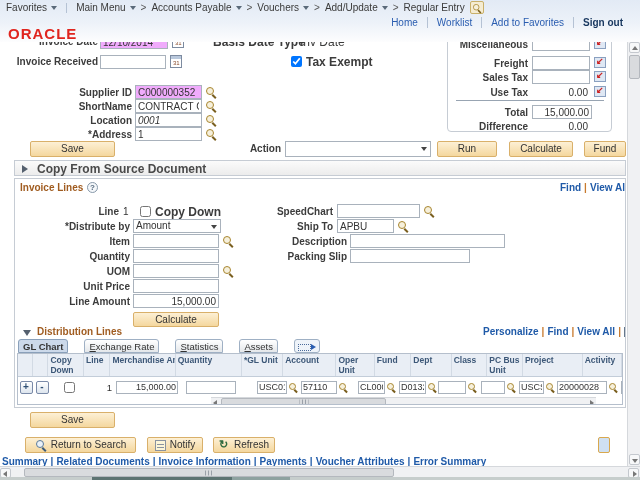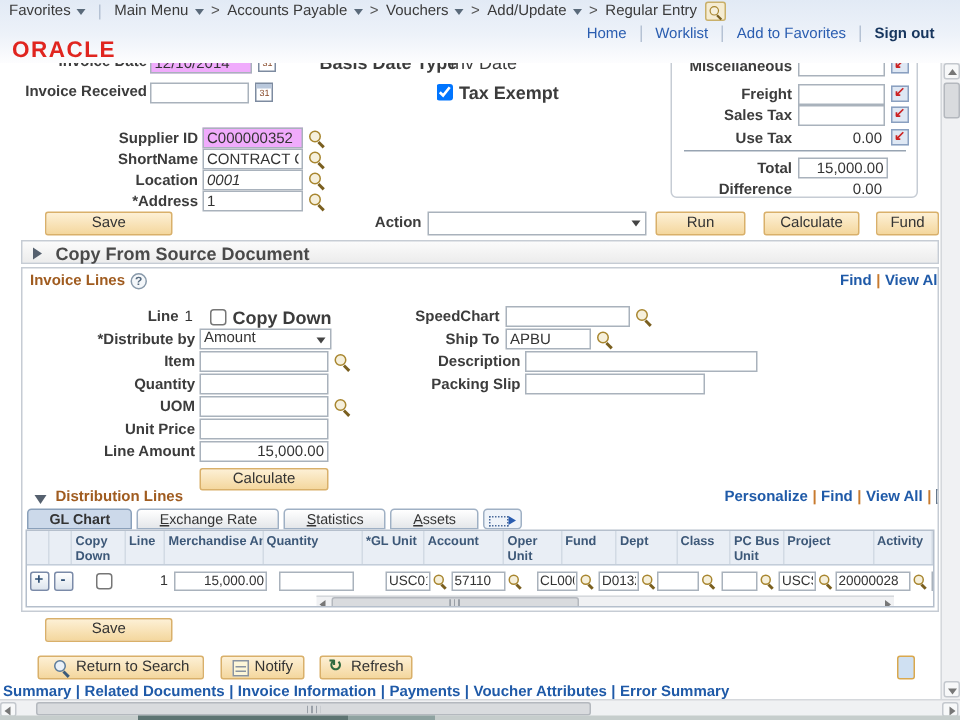--- a/index.html
+++ b/index.html
@@ -49,21 +49,21 @@
 .help::after{content:"?"}
 .tri-r{position:absolute;width:0;height:0;border-top:4px solid transparent;border-bottom:4px solid transparent;border-left:6px solid #55606e}
 .tri-d{position:absolute;width:0;height:0;border-left:4px solid transparent;border-right:4px solid transparent;border-top:6px solid #55606e}
 .ic-zoom{display:inline-block;width:11px;height:10px;border:1px solid #66788c;background:#fff;position:relative;vertical-align:middle;cursor:pointer}
 .ic-zoom::after{content:"\2197";position:absolute;left:1px;top:-3px;font-size:8px;color:#3a5a8c}
 
 .gbox{position:absolute;border:1px solid #c6ccd4;background:#fff}
 .sect-title{position:absolute;font-size:10px;font-weight:bold;color:#a05c20;white-space:nowrap}
 .bar{position:absolute;background:linear-gradient(#fbfbfb,#ececec);border:1px solid #c6ccd4}
 
-.tab{position:relative;display:inline-block;height:14px;line-height:13px;padding:0 14px;border:1px solid #9fb0c4;border-radius:3px 3px 0 0;background:linear-gradient(#ffffff,#e4e7ea);font-size:9.5px;color:#333;margin-right:3px;cursor:pointer;vertical-align:bottom}
+.tab{position:relative;display:inline-block;height:14px;line-height:13px;padding:0 4px;border:1px solid #9fb0c4;border-radius:3px 3px 0 0;background:linear-gradient(#ffffff,#e4e7ea);font-size:9.5px;color:#333;margin-right:16px;cursor:pointer;vertical-align:bottom}
 .tab.active{background:#ccd9ea;font-weight:bold;border-color:#8aa0ba}
 .tab:not(.active)::first-letter{text-decoration:underline}
 .tabmore{position:relative;display:inline-block;width:26px;height:14px;border:1px solid #9fb0c4;border-radius:3px;background:#eef3f9;cursor:pointer;vertical-align:bottom}
 .tabmore::before{content:"";position:absolute;left:3px;top:4px;width:11px;height:5px;border:1px dotted #4a6a9a}
 .tabmore::after{content:"";position:absolute;right:3px;top:4px;width:0;height:0;border-top:3px solid transparent;border-bottom:3px solid transparent;border-left:5px solid #2a5db0}
 
 .grid{position:absolute;left:2px;top:174px;width:606px;height:52px;border:1px solid #b5bfcc;overflow:hidden;background:#fff}
 .ghead{display:flex;height:23px;background:#e9eef5;border-bottom:1px solid #c3cdd9}
 .gh{font-size:8.5px;font-weight:bold;color:#3d5878;padding:1px 2px;border-right:1px solid #d2dae4;line-height:10px;overflow:hidden}
 .grow{position:relative;display:flex;height:20px;align-items:center}

